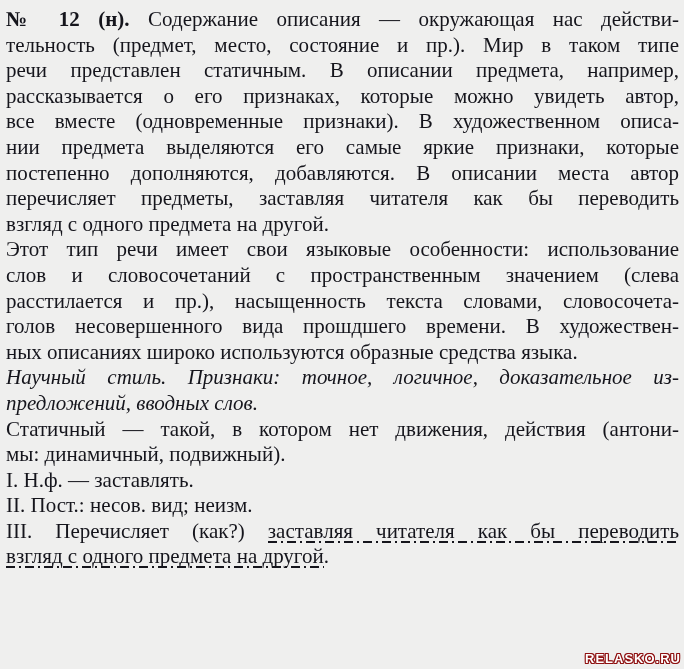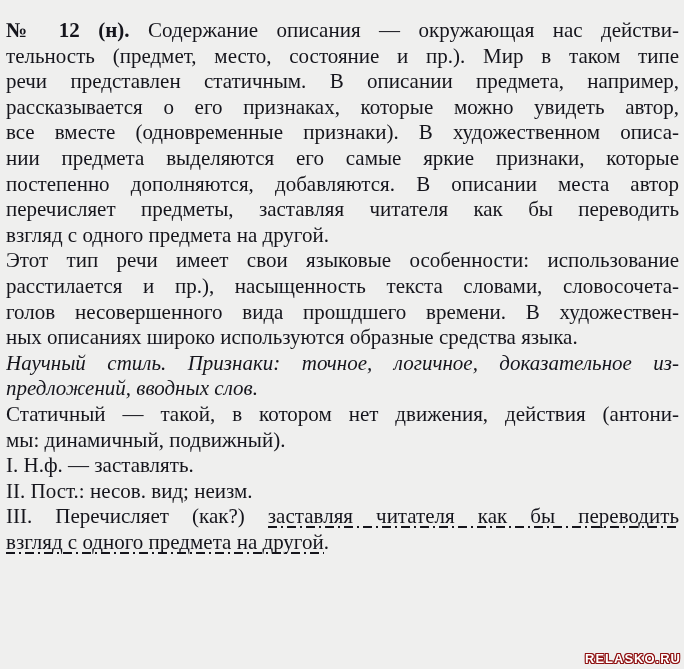--- a/index.html
+++ b/index.html
@@ -9,21 +9,21 @@
     --wm-fill:#ffffff;
   }
   html,body{margin:0;padding:0}
   body{
     width:684px;height:669px;overflow:hidden;
     background:var(--bg);
     font-family:"Liberation Serif","DejaVu Serif",serif;
   }
   .page{
     position:relative;width:684px;height:669px;box-sizing:border-box;
-    padding:18px 5px 0 6px;
+    padding:7px 5px 0 6px;
     color:var(--ink);
     font-size:21px;
   }
   .line{
     height:25.6px;line-height:25.6px;
     text-align:justify;text-align-last:justify;
     overflow:hidden;
   }
   .line.last{text-align-last:left}
   .it{font-style:italic}
@@ -57,20 +57,21 @@
   <div class="line"><span class="b">№ 12 (н).</span><span> Содержание описания — окружающая нас действи-</span></div>
   <div class="line"><span>тельность (предмет, место, состояние и пр.). Мир в таком типе</span></div>
   <div class="line"><span>речи представлен статичным. В описании предмета, например,</span></div>
   <div class="line"><span>рассказывается о его признаках, которые можно увидеть автор,</span></div>
   <div class="line"><span>все вместе (одновременные признаки). В художественном описа-</span></div>
   <div class="line"><span>нии предмета выделяются его самые яркие признаки, которые</span></div>
   <div class="line"><span>постепенно дополняются, добавляются. В описании места автор</span></div>
   <div class="line"><span>перечисляет предметы, заставляя читателя как бы переводить</span></div>
   <div class="line last"><span>взгляд с одного предмета на другой.</span></div>
   <div class="line"><span>Этот тип речи имеет свои языковые особенности: использование</span></div>
+  <div class="line"><span>слов и словосочетаний с пространственным значением (слева</span></div>
   <div class="line"><span>расстилается и пр.), насыщенность текста словами, словосочета-</span></div>
   <div class="line"><span>голов несовершенного вида прошдшего времени. В художествен-</span></div>
   <div class="line last"><span>ных описаниях широко используются образные средства языка.</span></div>
   <div class="line it"><span>Научный стиль. Признаки: точное, логичное, доказательное из-</span></div>
   <div class="line it last"><span>предложений, вводных слов.</span></div>
   <div class="line"><span>Статичный — такой, в котором нет движения, действия (антони-</span></div>
   <div class="line last"><span>мы: динамичный, подвижный).</span></div>
   <div class="line last"><span>I. Н.ф. — заставлять.</span></div>
   <div class="line last"><span>II. Пост.: несов. вид; неизм.</span></div>
   <div class="line"><span>III. Перечисляет (как?) </span><span class="u">заставляя читателя как бы переводить</span></div>

